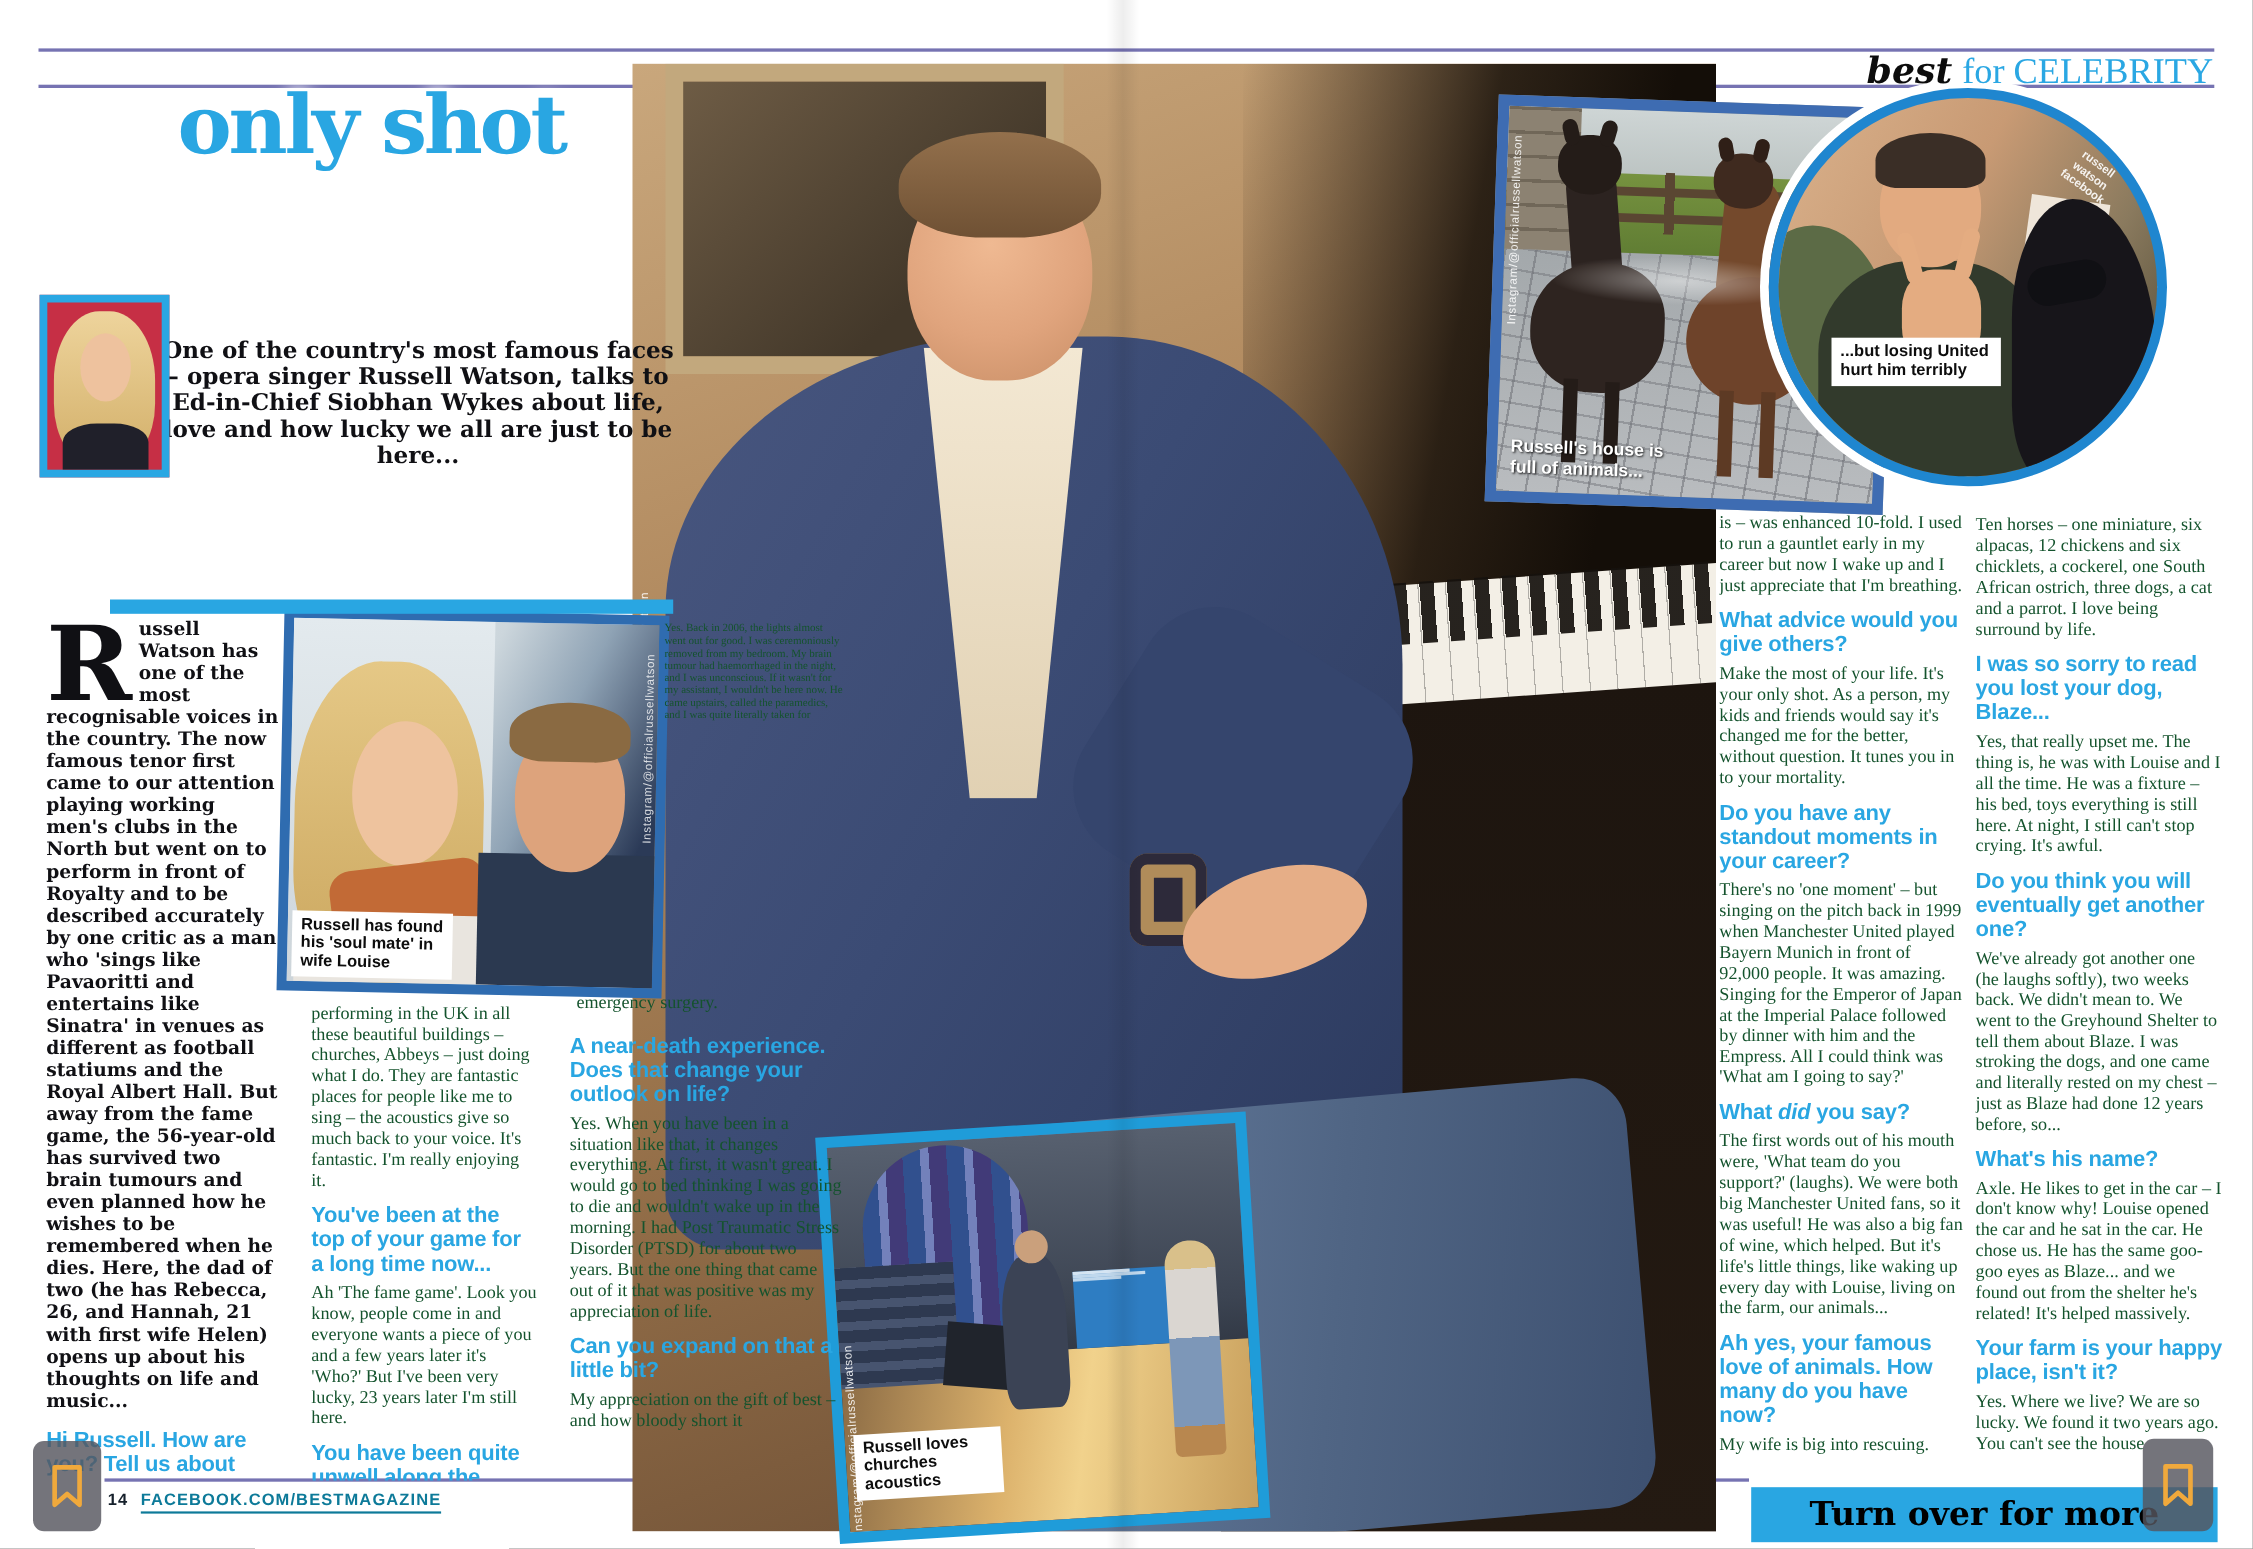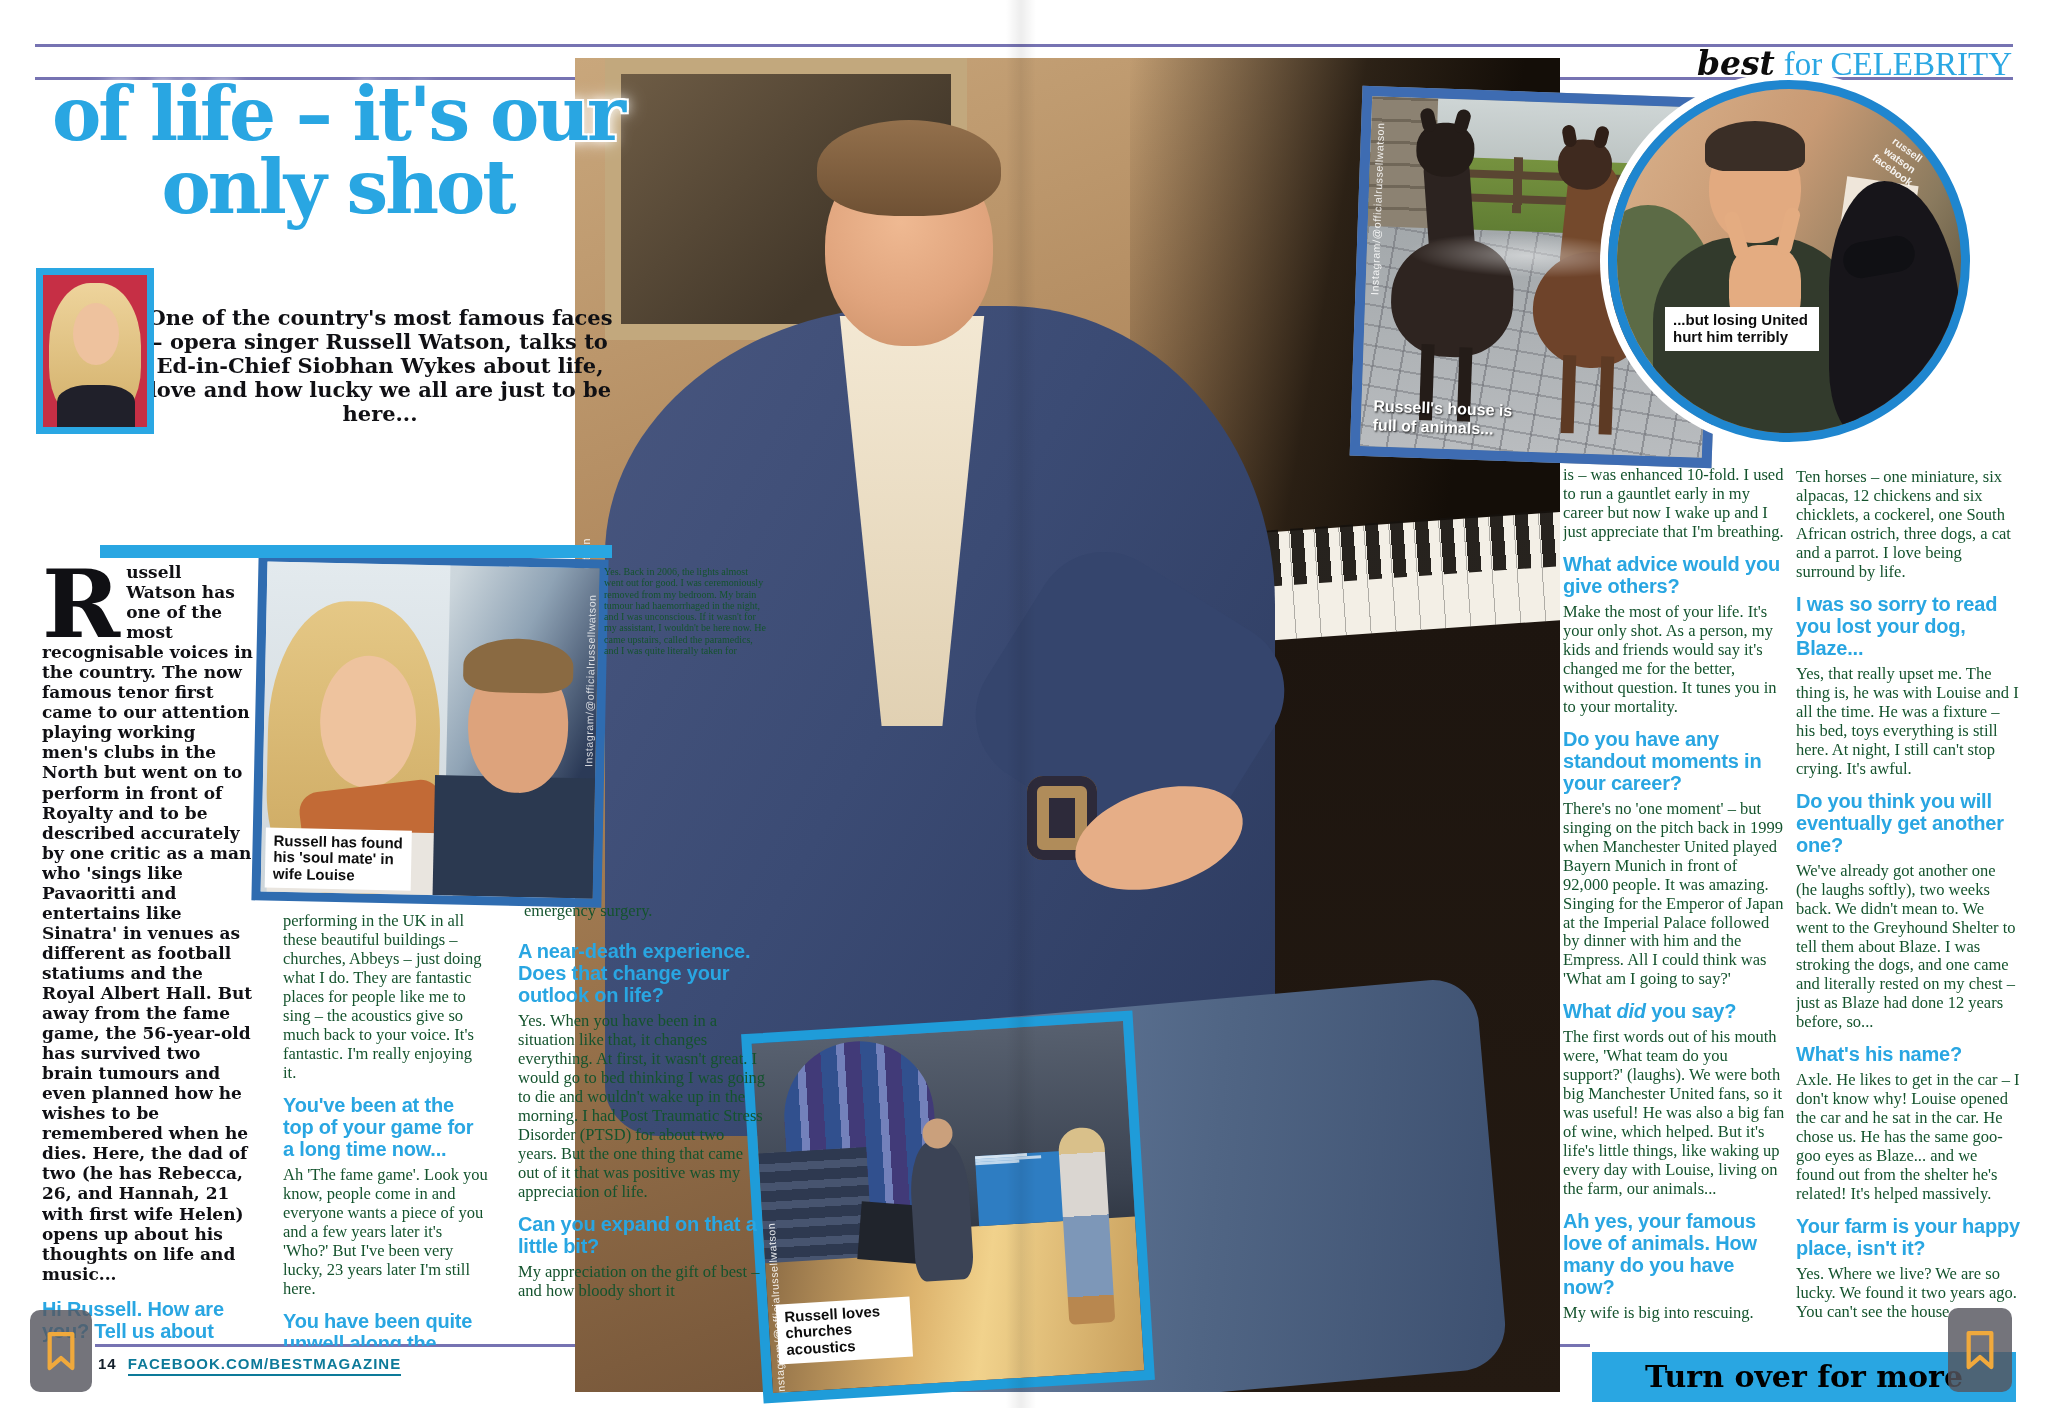--- a/index.html
+++ b/index.html
@@ -71,21 +71,20 @@
     <div style="left:242px;top:258px;width:190px;height:410px;background:linear-gradient(#f3e8d3,#e1d1b3);clip-path:polygon(12% 0,88% 0,66% 100%,34% 100%);"></div>
     <div style="left:250px;top:88px;width:168px;height:200px;border-radius:50% 50% 46% 46%;background:radial-gradient(circle at 45% 38%,#efb992 0%,#e0a47d 55%,#c98f67 100%);"></div>
     <div style="left:242px;top:62px;width:184px;height:96px;border-radius:50% 50% 42% 42%;background:linear-gradient(#93704c,#6f5134);"></div>
     <div style="left:288px;top:945px;width:630px;height:392px;background:linear-gradient(100deg,#6d84a6,#506584 55%,#3d5070);border-radius:46px;transform:rotate(-5deg);"></div>
     <div style="left:452px;top:718px;width:70px;height:84px;background:#2d2a3a;border-radius:16px;box-shadow:inset 0 0 0 10px #2d2a3a,inset 0 0 0 22px #b08c5a;"></div>
     <div style="left:498px;top:732px;width:172px;height:96px;background:#e6ae87;border-radius:50%;transform:rotate(-16deg);"></div>
     <div class="vcred" style="left:6px;top:480px;">Instagram/@officialrussellwatson</div>
   </div>
 
   <div id="headline">
-    <div class="hline">of life – it's our</div>
     <div class="hline">only shot</div>
   </div>
   <div id="standfirst">One of the country's most famous faces – opera singer Russell Watson, talks to Ed-in-Chief Siobhan Wykes about life, love and how lucky we all are just to be here...</div>
   <div id="standbar"></div>
 
   <div class="ph" id="presenter-photo" style="left:36px;top:268px;width:104px;height:152px;border:7px solid #2aa7e3;background:#c62f45;z-index:6;">
     <div style="left:6px;top:8px;width:92px;height:140px;background:linear-gradient(#eed49c,#d2af69);border-radius:45% 45% 40% 40%;"></div>
     <div style="left:30px;top:28px;width:46px;height:62px;background:#eec29e;border-radius:50%;"></div>
     <div style="left:14px;top:110px;width:78px;height:42px;background:#20202a;border-radius:40% 40% 0 0;"></div>
   </div>

